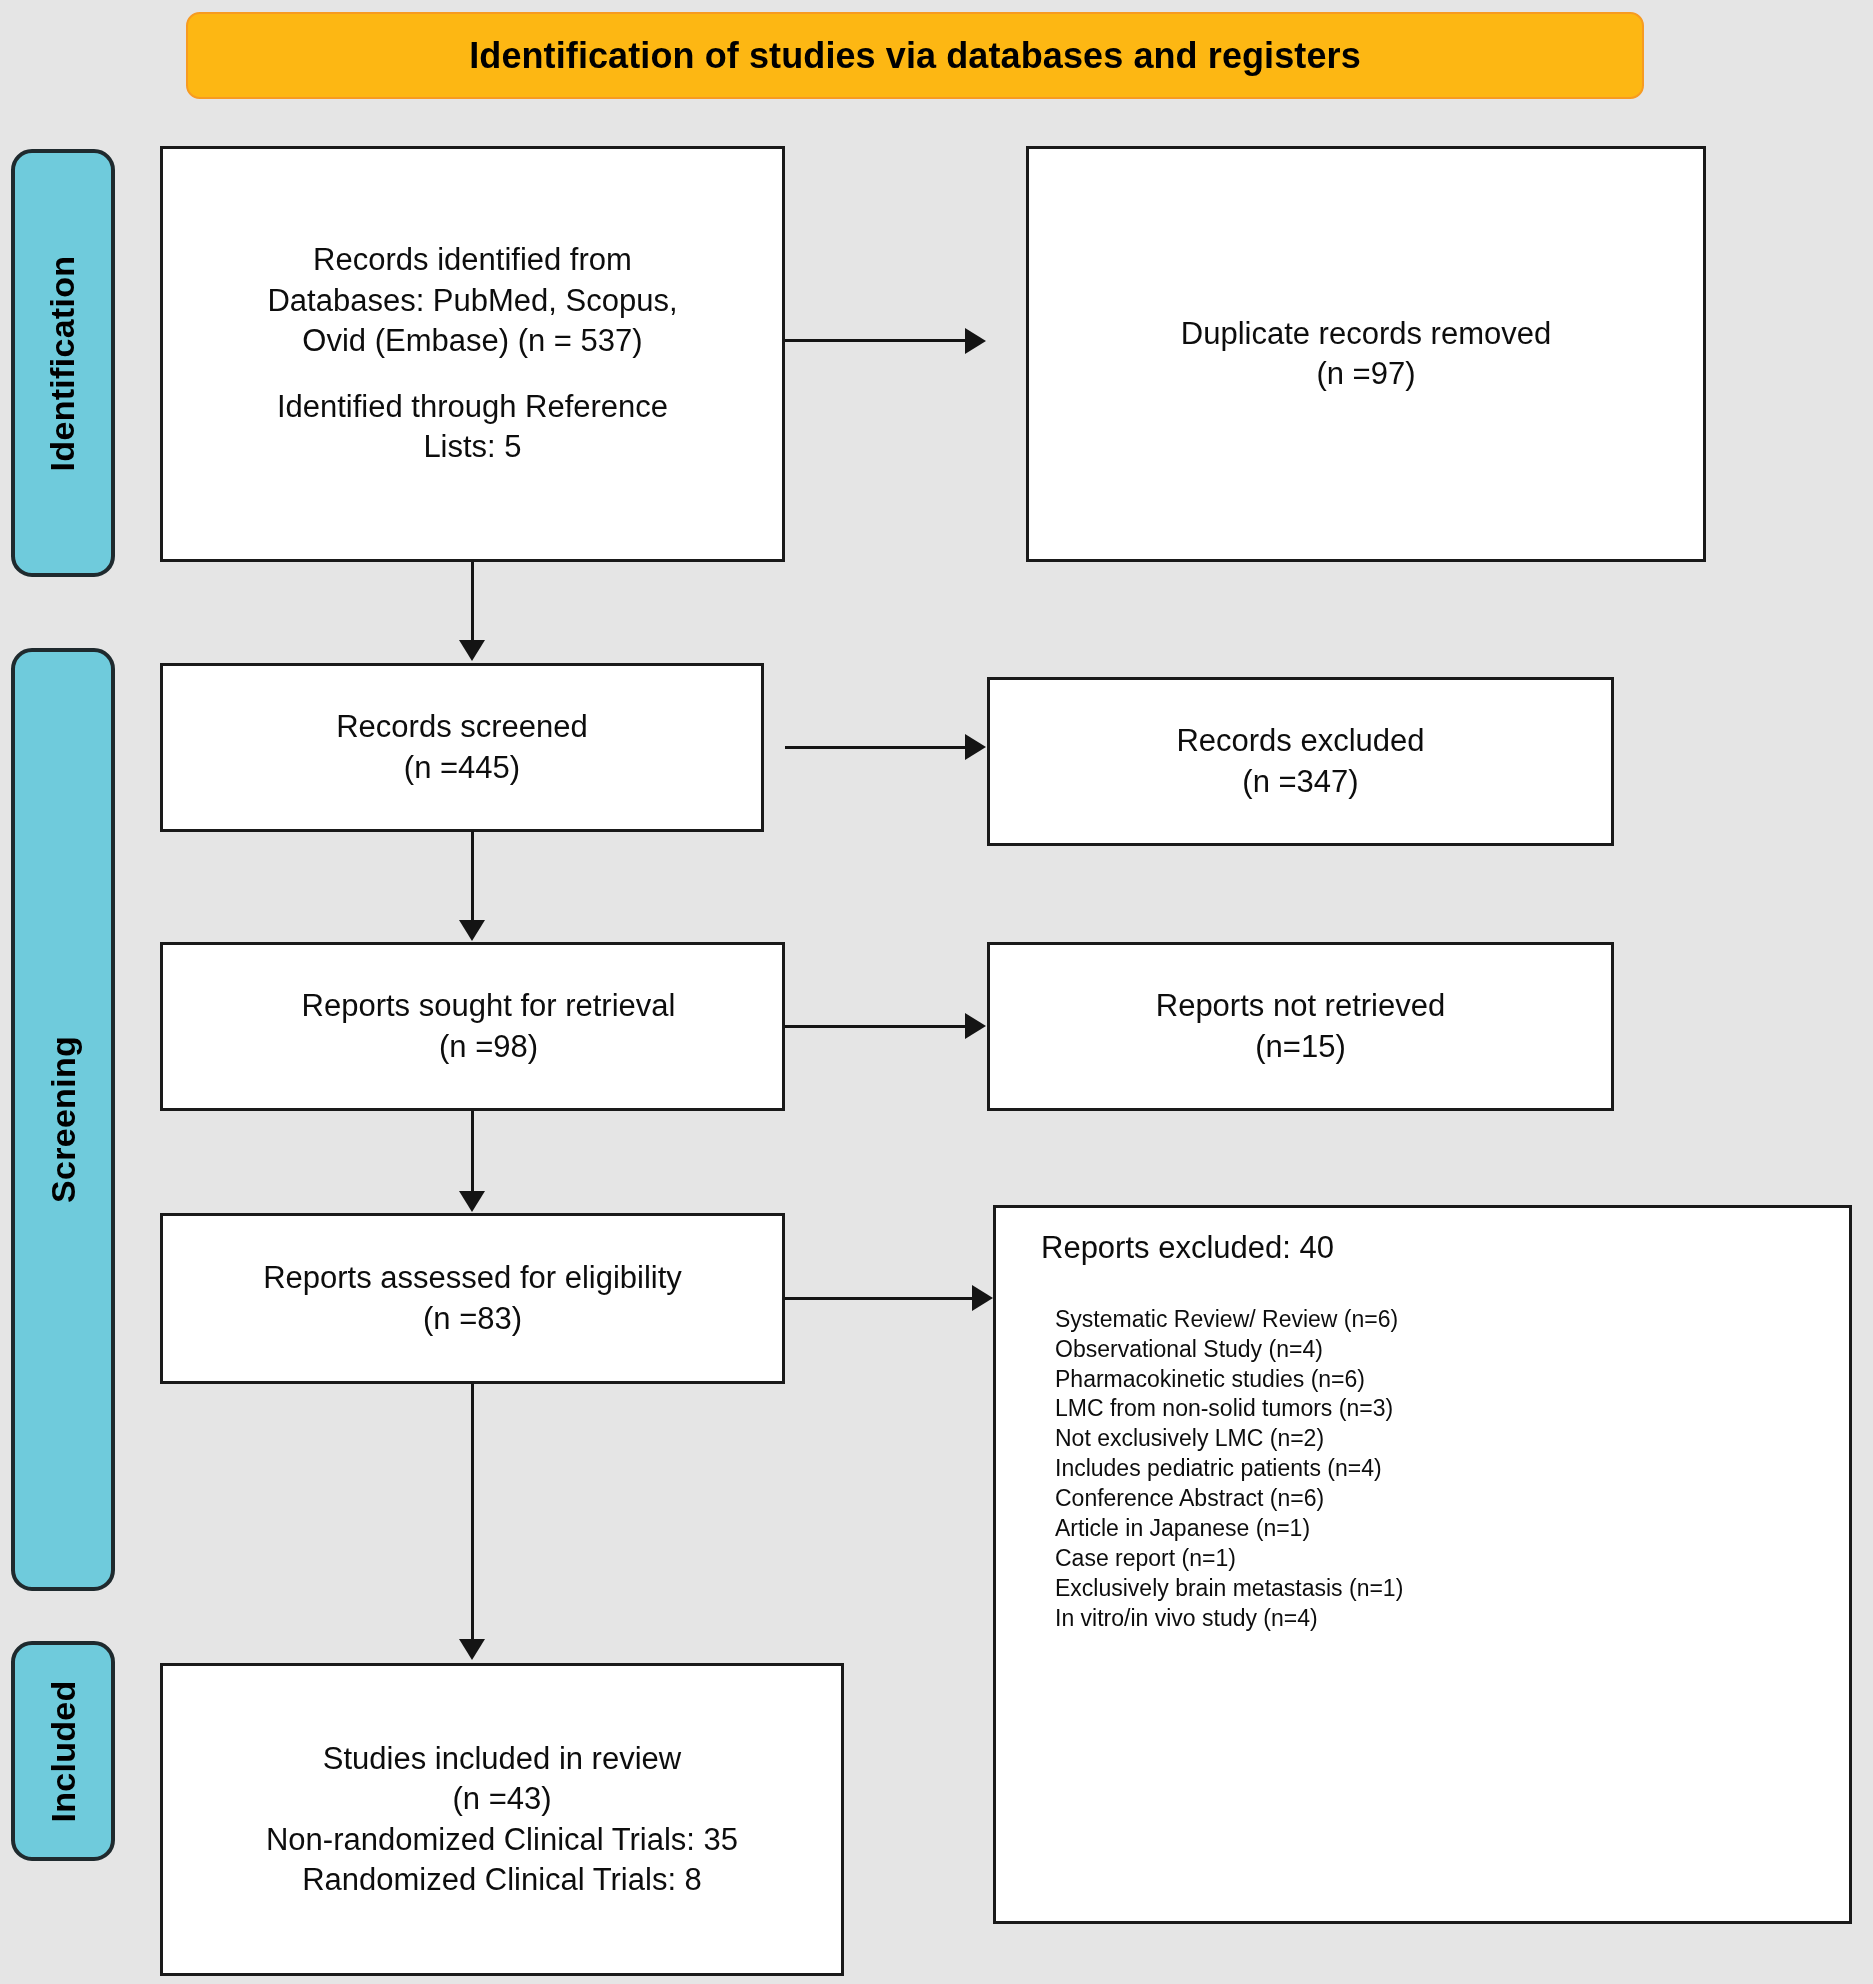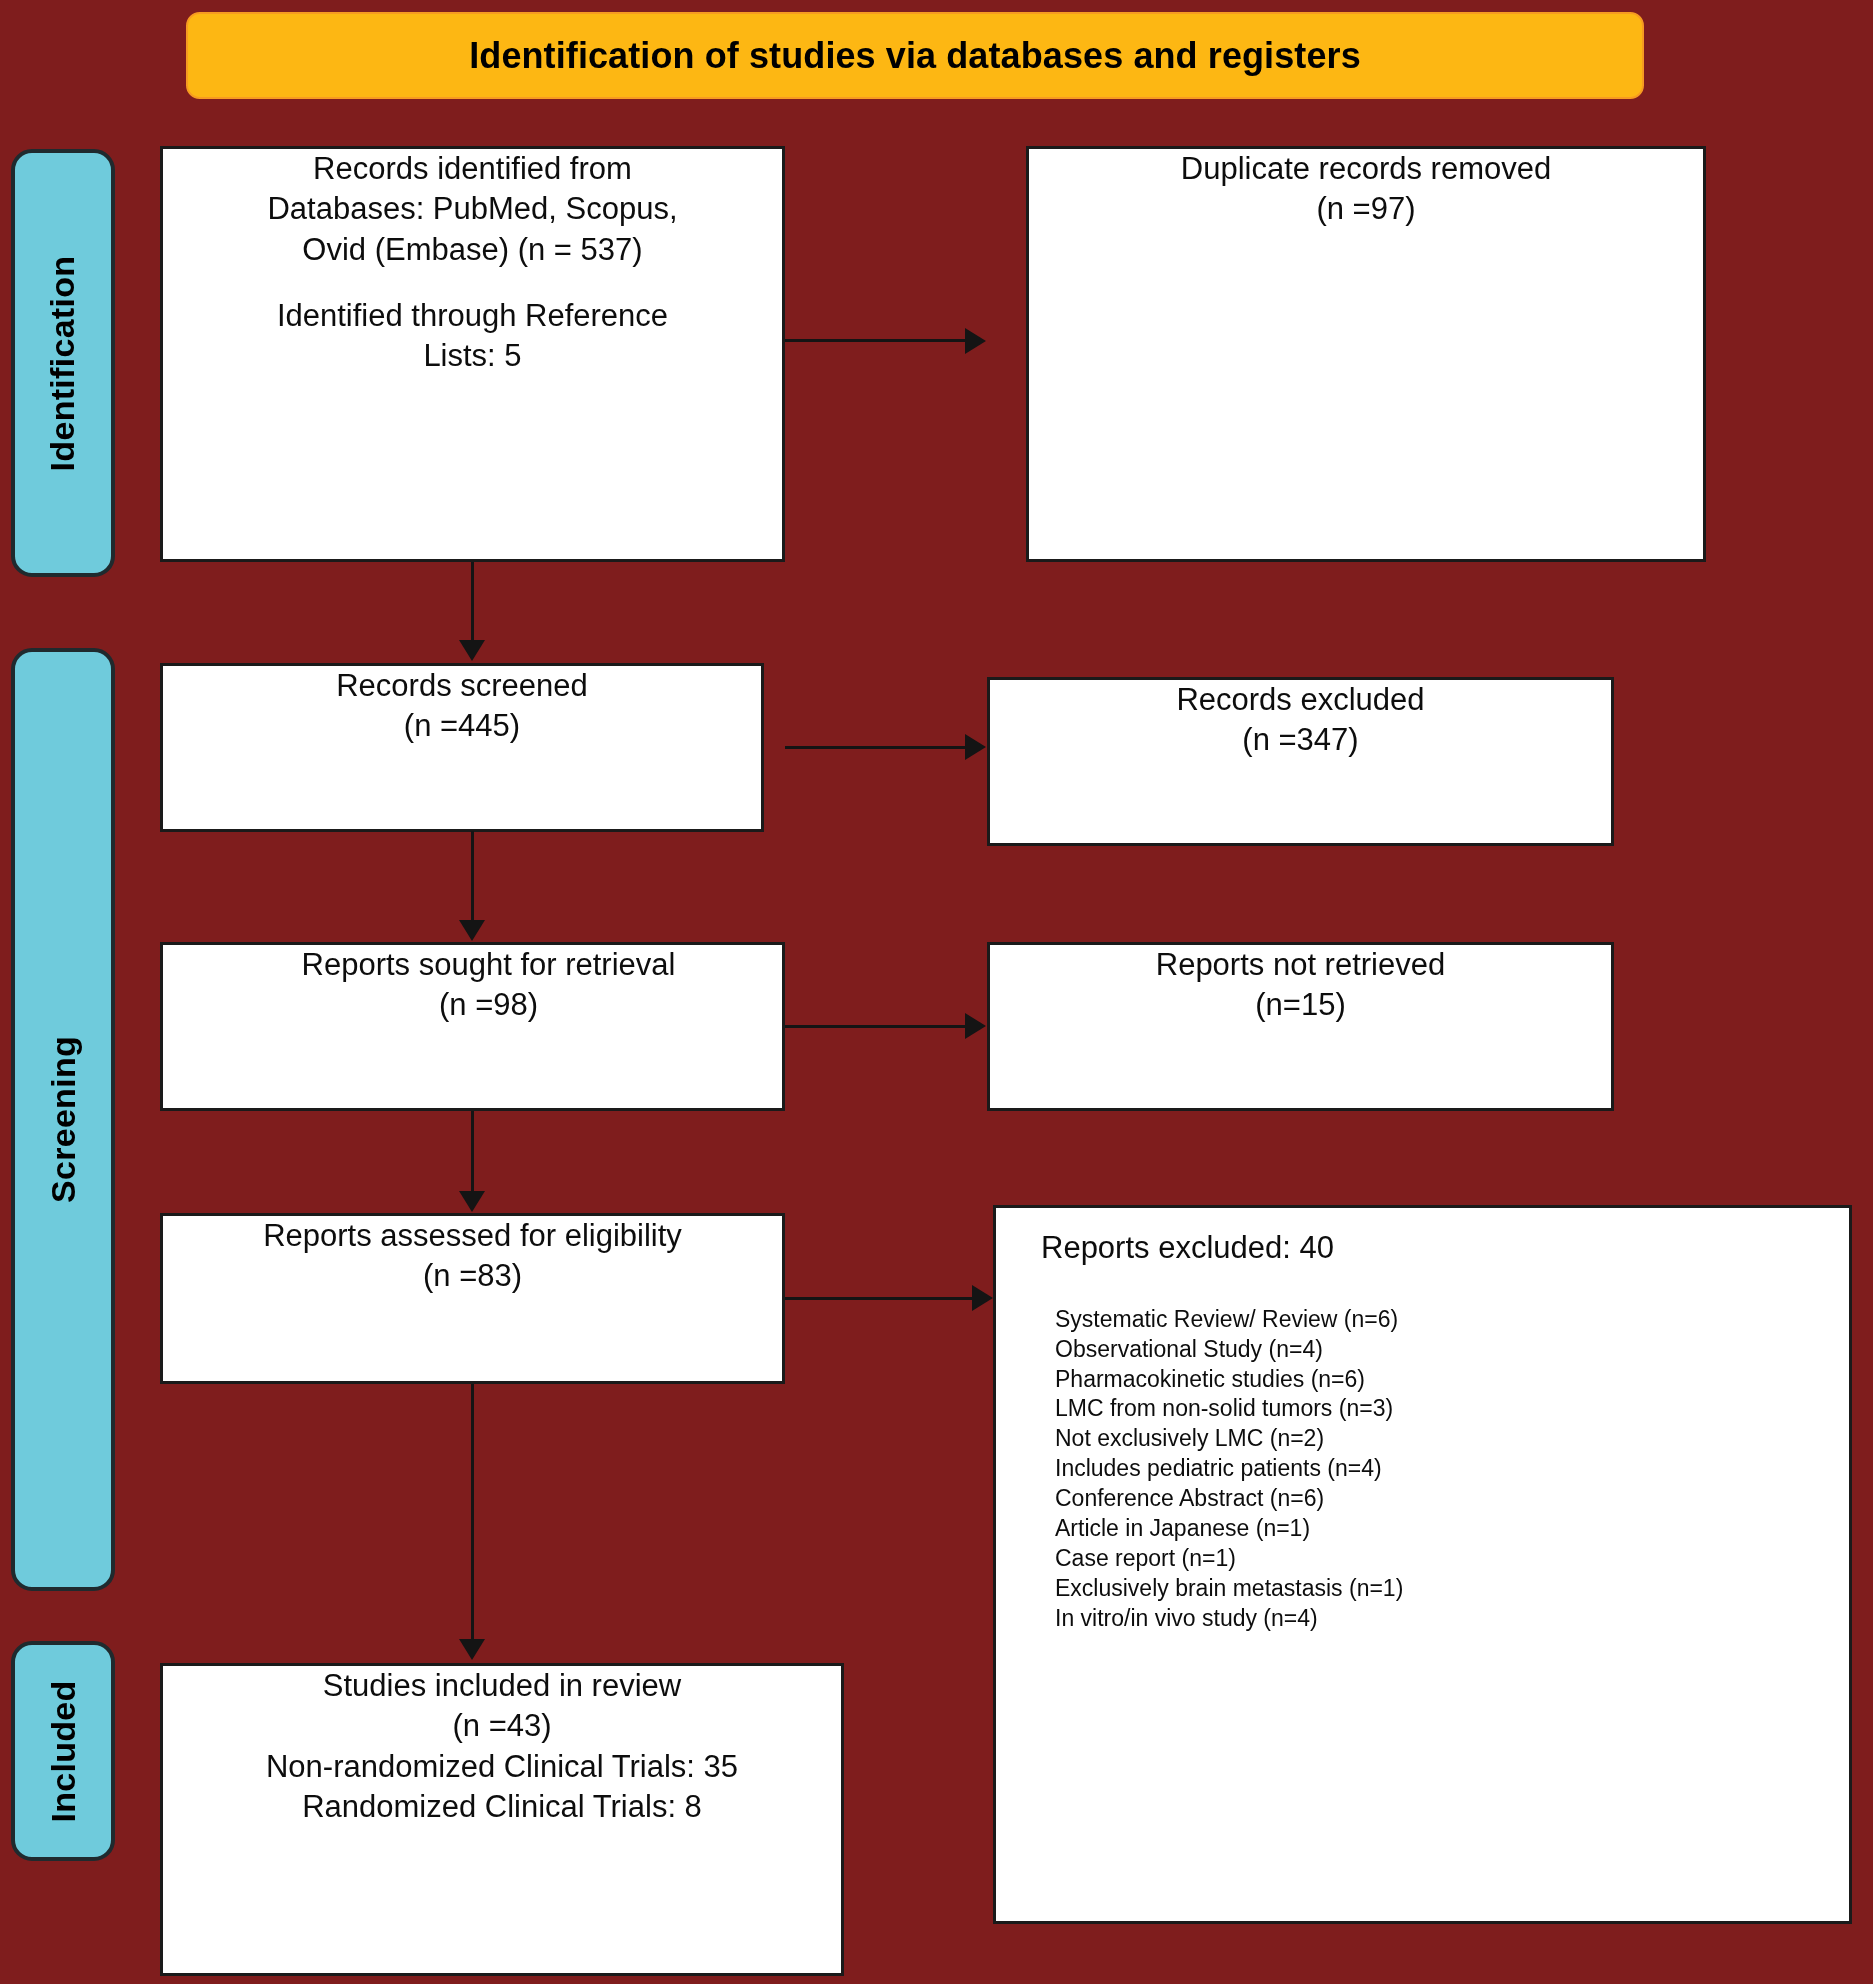--- a/index.html
+++ b/index.html
@@ -7,21 +7,21 @@
     padding: 0;
     background: #ffffff;
   }
   body {
     font-family: "Liberation Sans", sans-serif;
   }
   #page {
     position: relative;
     width: 1874px;
     height: 1985px;
-    background: #7f1d1d;
+    background: #e5e5e5;
     overflow: hidden;
   }
 
   
   .header-banner {
     position: absolute;
     left: 186px;
     top: 12.4px;
     width: 1458px;
     height: 87px;
@@ -67,20 +67,21 @@
   #stage-screening      { top: 648px; height: 943px; }
   #stage-included       { top: 1641px; height: 220px; }
 
   
   .flow-box {
     position: absolute;
     background: #ffffff;
     border: 3.1px solid #1a1a1a;
     box-sizing: border-box;
     display: flex;
+    align-items: center;
     justify-content: center;
   }
   .flow-box .box-text {
     font-size: 31px;
     line-height: 1.30;
     color: #0d0d0d;
     text-align: center;
     padding: 0 8.7px;
   }
   .flow-box .box-text .sub-gap { display: block; height: 26px; }

